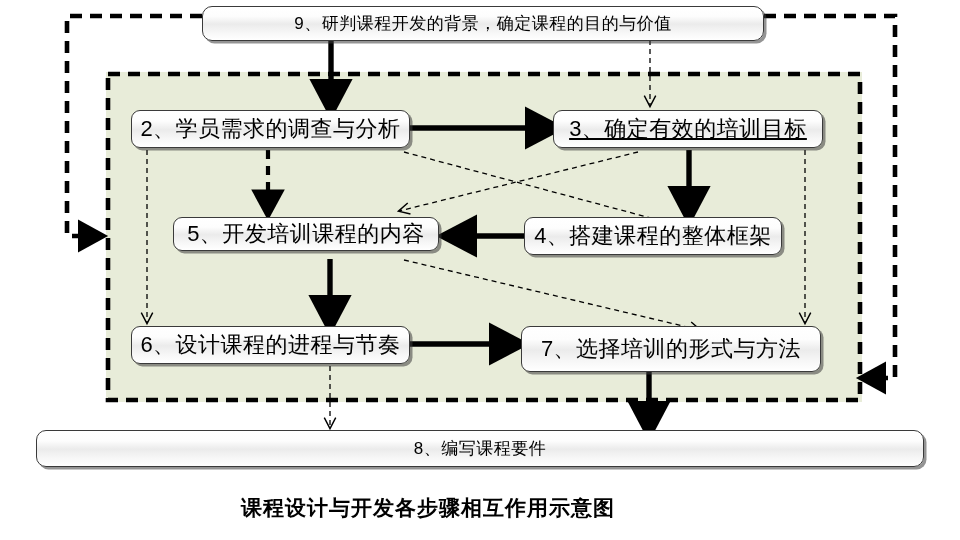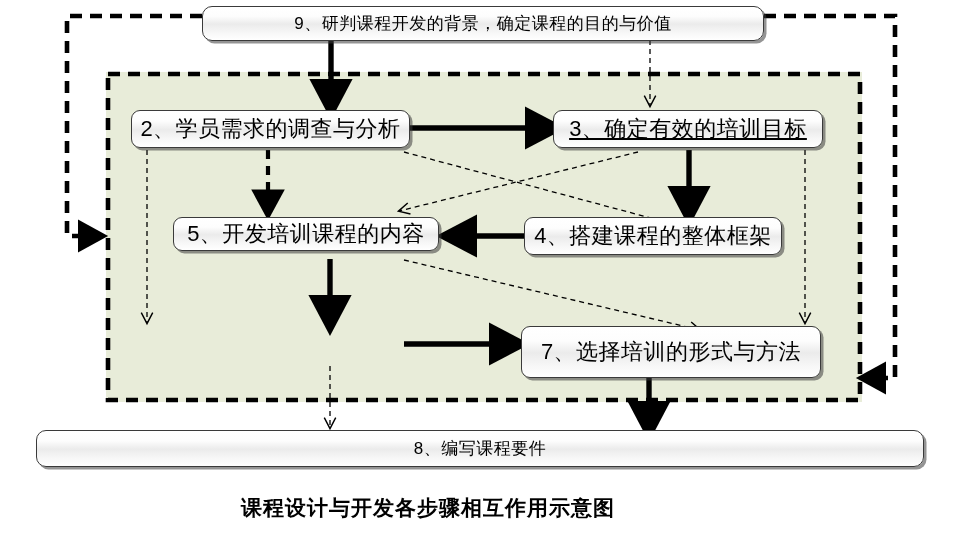--- a/index.html
+++ b/index.html
@@ -181,22 +181,25 @@
   </div>
 
   <div class="node step" style="left:524px; top:217px; width:258px; height:38px;justify-content:center;">
     <span class="label">4、搭建课程的整体框架</span>
   </div>
 
   <div class="node step" style="left:173px; top:217px; width:266px; height:34px;">
     <span class="label">5、开发培训课程的内容</span>
   </div>
 
-
-  <div class="node step" style="left:521px; top:326px; width:300px; height:52px;">
+  <div class="node step" style="left:131px; top:326px; width:279px; height:38px;">
+    <span class="label">6、设计课程的进程与节奏</span>
+  </div>
+
+  <div class="node step" style="left:521px; top:326px; width:300px; height:46px;">
     <span class="label">7、选择培训的形式与方法</span>
   </div>
 
   <div class="node wide" style="left:36px; top:430px; width:888px; height:37px;">
     <span class="label">8、编写课程要件</span>
   </div>
 
   <div class="caption" style="top:494px;">课程设计与开发各步骤相互作用示意图</div>
 
 </div>

